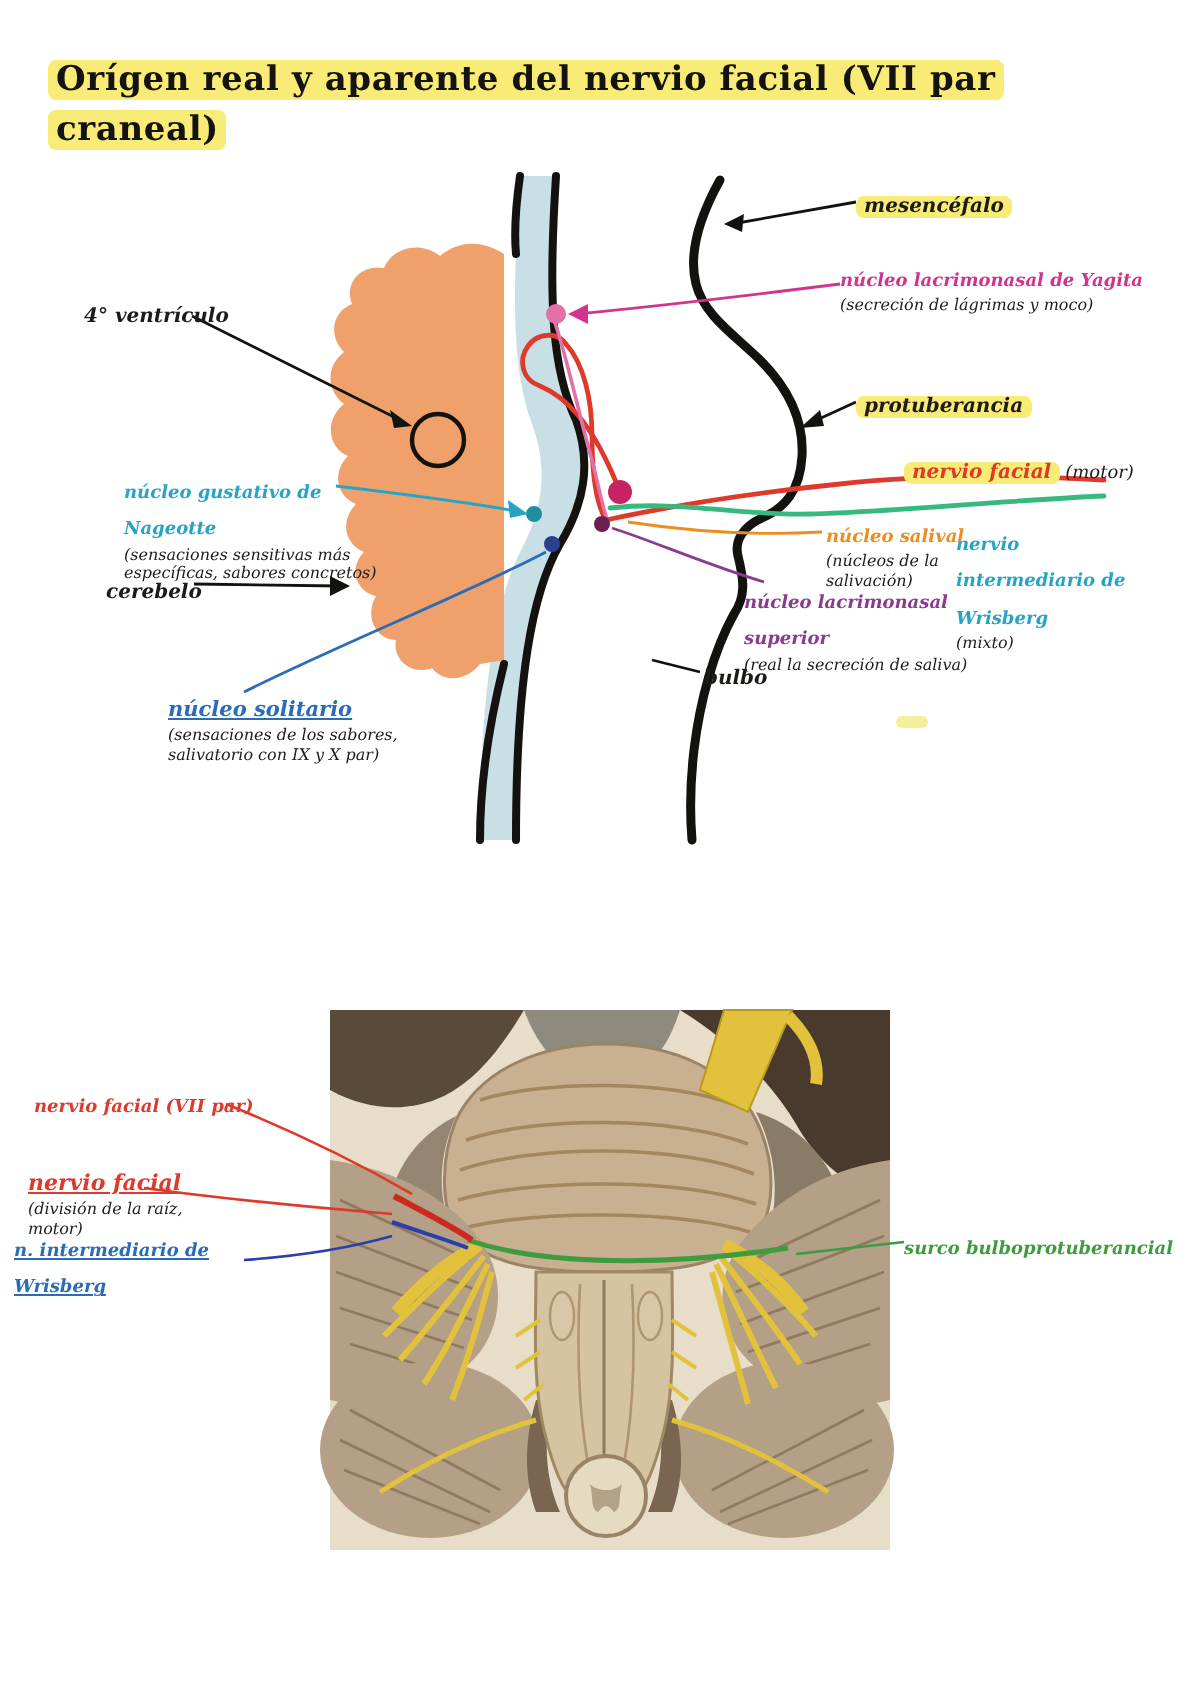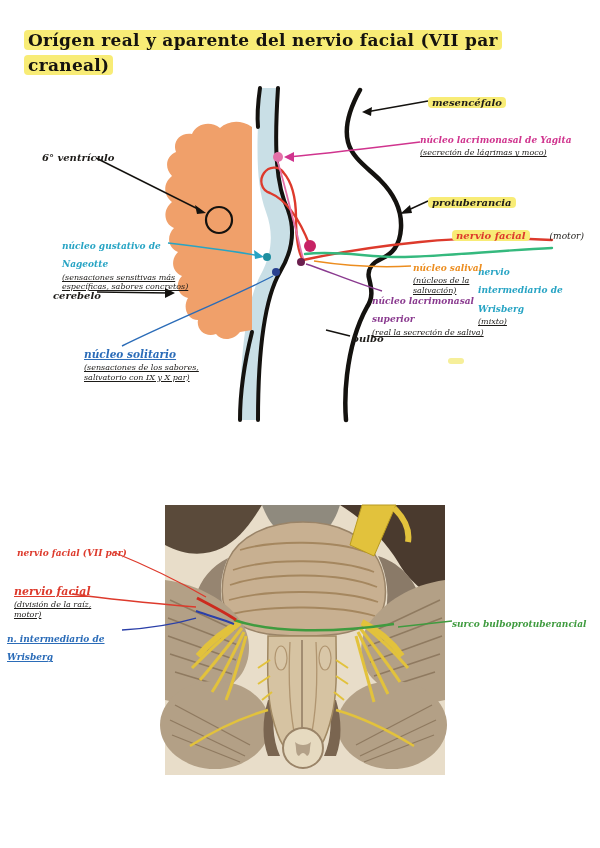--- a/index.html
+++ b/index.html
@@ -4,22 +4,22 @@
 <style>
   html,body{margin:0;padding:0;background:#fff;}
   .page{position:relative;width:600px;height:848px;background:#ffffff;overflow:hidden;
         font-family:"DejaVu Serif", serif;}
   .art{position:absolute;left:0;top:0;}
   .title{position:absolute;left:24px;top:28px;margin:0;font-size:17px;line-height:1.45;
          font-weight:600;color:#15130f;letter-spacing:.3px;font-family:"DejaVu Serif", serif;}
   .hl{background:#f8ec76;padding:0 4px;border-radius:4px;box-decoration-break:clone;}
   .lbl{position:absolute;font-style:italic;line-height:1.15;}
   .main{font-size:10px;font-weight:bold;display:inline;}
-  .sub{font-size:8px;color:#1d1b18;display:block;font-weight:normal;margin-top:1px;text-decoration:underline;}
-  .sub-inline{font-size:9px;color:#1d1b18;font-weight:normal;margin-left:20px;}
+  .sub{font-size:8px;color:#1d1b18;display:block;font-weight:normal;margin-top:1px;}
+  .sub-inline{font-size:9px;color:#1d1b18;font-weight:normal;margin-left:3px;}
   .u{text-decoration:underline;}
   .ink-black{color:#1d1b18}
   .ink-magenta{color:#d0348e}
   .ink-red{color:#dd3a2c}
   .ink-cyan{color:#27a4c4}
   .ink-orange{color:#ec8d1f}
   .ink-purple{color:#8a3a8f}
   .ink-blue{color:#2b6cb8}
   .ink-green{color:#3f9b3f}
 </style>
@@ -216,21 +216,21 @@
   <div class="lbl" style="left:428px;top:92px">
     <span class="main ink-black hl">mesencéfalo</span>
   </div>
 
   <div class="lbl" style="left:420px;top:129px;width:155px">
     <span class="main ink-magenta" style="font-size:9px">núcleo lacrimonasal de Yagita</span>
     <span class="sub">(secreción de lágrimas y moco)</span>
   </div>
 
   <div class="lbl" style="left:42px;top:147px">
-    <span class="main ink-black">6° ventrículo</span>
+    <span class="main ink-black">4° ventrículo</span>
   </div>
 
   <div class="lbl" style="left:428px;top:192px">
     <span class="main ink-black hl">protuberancia</span>
   </div>
 
   <div class="lbl" style="left:452px;top:225px">
     <span class="main ink-red hl">nervio facial</span><span class="sub-inline">(motor)</span>
   </div>
 
@@ -269,21 +269,21 @@
 
   <div class="lbl" style="left:17px;top:542px">
     <span class="main ink-red" style="font-size:9px">nervio facial (VII par)</span>
   </div>
 
   <div class="lbl" style="left:14px;top:581px;width:100px">
     <span class="main ink-red u" style="font-size:11px">nervio facial</span>
     <span class="sub">(división de la raíz, motor)</span>
   </div>
 
-  <div class="lbl" style="left:7px;top:628px;width:142px">
+  <div class="lbl" style="left:7px;top:614px;width:142px">
     <span class="main ink-blue u" style="font-size:9px">n. intermediario de Wrisberg</span>
   </div>
 
   <div class="lbl" style="left:452px;top:613px;width:140px">
     <span class="main ink-green" style="font-size:9px">surco bulboprotuberancial</span>
   </div>
 
 </div>
 
 </body></html>

